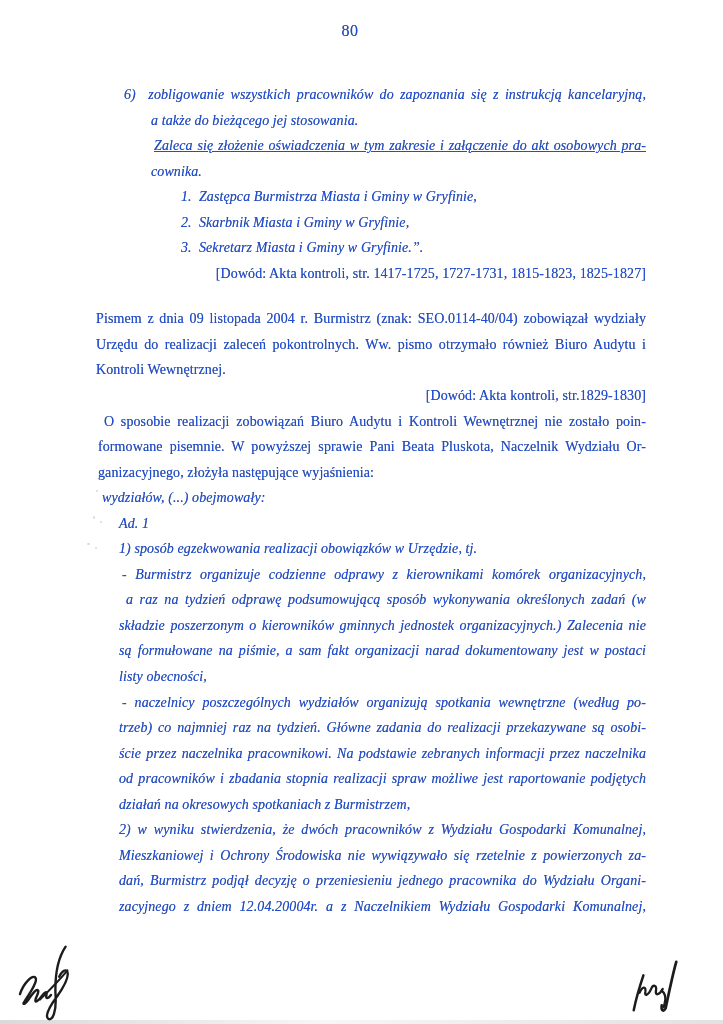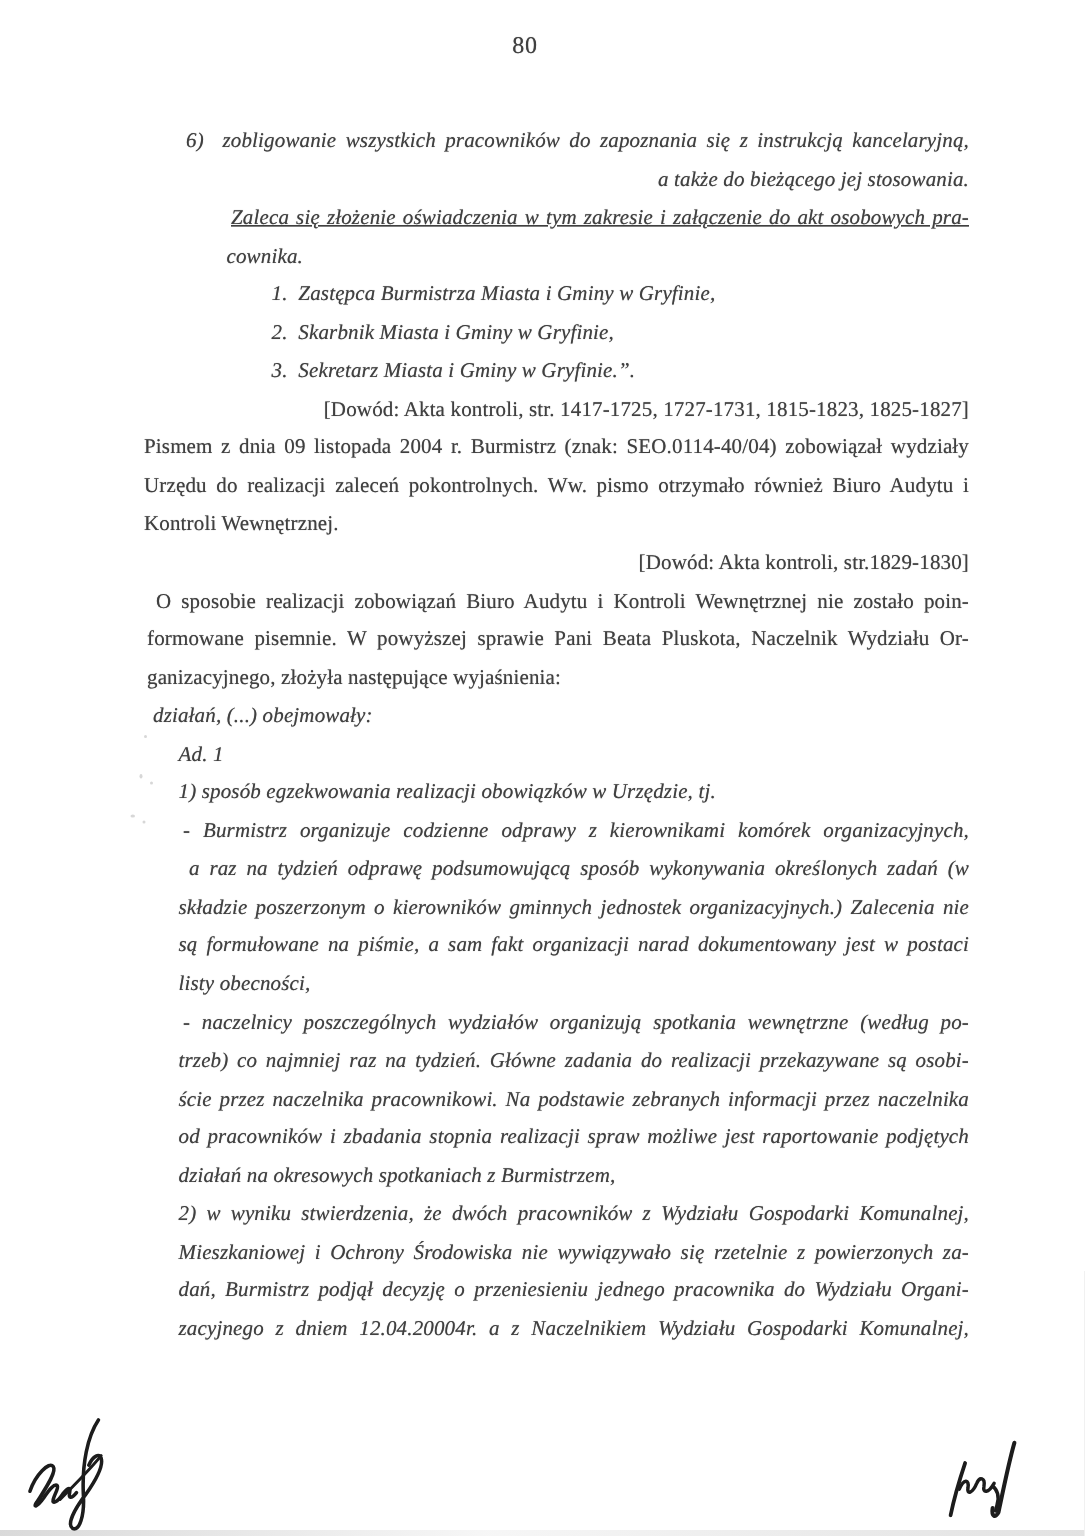--- a/index.html
+++ b/index.html
@@ -3,21 +3,21 @@
 <meta charset="utf-8">
 <style>
   html,body{margin:0;padding:0;background:#e8e8e8;}
   .page{
     position:relative;
     width:723px;height:1024px;
     margin:0 auto;
     background:#ffffff;
     overflow:hidden;
     font-family:"Liberation Serif", serif;
-    color:#404040;
+    color:#1d4ed8;
   }
   .page-number{
     position:absolute;
     left:330px;top:22px;width:40px;
     text-align:center;
     font-size:16px;
     letter-spacing:.5px;
     text-shadow:0 0 .5px rgba(20,20,20,.6);
   }
   .doc-lines{
@@ -47,35 +47,35 @@
 </style>
 </head>
 <body>
 
 <div class="page">
 
   <div class="page-number">80</div>
 
   <div class="doc-lines" id="doc-lines">
       <div class="line it just" style="padding-left: 28px;">6)&nbsp;&nbsp;zobligowanie wszystkich pracowników do zapoznania się z instrukcją kancelaryjną,</div>
-      <div class="line it" style="padding-left: 55px; text-align: right;">a także do bieżącego jej stosowania.</div>
+      <div class="line it" style="padding-left: 55px;">a także do bieżącego jej stosowania.</div>
       <div class="line it just" style="padding-left: 58px; text-decoration: underline;">Zaleca się złożenie oświadczenia w tym zakresie i załączenie do akt osobowych pra-</div>
       <div class="line it" style="padding-left: 55px;">cownika.</div>
       <div class="line it" style="padding-left: 85px;">1.&nbsp;&nbsp;Zastępca Burmistrza Miasta i Gminy w Gryfinie,</div>
       <div class="line it" style="padding-left: 85px;">2.&nbsp;&nbsp;Skarbnik Miasta i Gminy w Gryfinie,</div>
       <div class="line it" style="padding-left: 85px;">3.&nbsp;&nbsp;Sekretarz Miasta i Gminy w Gryfinie.”.</div>
       <div class="line right" style="padding-left: 0px;">[Dowód: Akta kontroli, str. 1417-1725, 1727-1731, 1815-1823, 1825-1827]</div>
-      <div class="line just" style="padding-left: 0px;">Pismem z dnia 09 listopada 2004 r. Burmistrz (znak: SEO.0114-40/04) zobowiązał wydziały</div>
+      <div class="line just" style="padding-left: 0px; margin-top: 20px;">Pismem z dnia 09 listopada 2004 r. Burmistrz (znak: SEO.0114-40/04) zobowiązał wydziały</div>
       <div class="line just" style="padding-left: 0px;">Urzędu do realizacji zaleceń pokontrolnych. Ww. pismo otrzymało również Biuro Audytu i</div>
       <div class="line" style="padding-left: 0px;">Kontroli Wewnętrznej.</div>
       <div class="line right" style="padding-left: 0px;">[Dowód: Akta kontroli, str.1829-1830]</div>
       <div class="line just" style="padding-left: 8px;">O sposobie realizacji zobowiązań Biuro Audytu i Kontroli Wewnętrznej nie zostało poin-</div>
       <div class="line just" style="padding-left: 2px;">formowane pisemnie. W powyższej sprawie Pani Beata Pluskota, Naczelnik Wydziału Or-</div>
       <div class="line" style="padding-left: 2px;">ganizacyjnego, złożyła następujące wyjaśnienia:</div>
-      <div class="line it" style="padding-left: 6px;">działań, (...) obejmowały:</div>
+      <div class="line it" style="padding-left: 6px;">wydziałów, (...) obejmowały:</div>
       <div class="line it" style="padding-left: 23px;">Ad. 1</div>
       <div class="line it" style="padding-left: 23px;">1) sposób egzekwowania realizacji obowiązków w Urzędzie, tj.</div>
       <div class="line it just" style="padding-left: 26px;">- Burmistrz organizuje codzienne odprawy z kierownikami komórek organizacyjnych,</div>
       <div class="line it just" style="padding-left: 30px;">a raz na tydzień odprawę podsumowującą sposób wykonywania określonych zadań (w</div>
       <div class="line it just" style="padding-left: 23px;">składzie poszerzonym o kierowników gminnych jednostek organizacyjnych.) Zalecenia nie</div>
       <div class="line it just" style="padding-left: 23px;">są formułowane na piśmie, a sam fakt organizacji narad dokumentowany jest w postaci</div>
       <div class="line it" style="padding-left: 23px;">listy obecności,</div>
       <div class="line it just" style="padding-left: 26px;">- naczelnicy poszczególnych wydziałów organizują spotkania wewnętrzne (według po-</div>
       <div class="line it just" style="padding-left: 23px;">trzeb) co najmniej raz na tydzień. Główne zadania do realizacji przekazywane są osobi-</div>
       <div class="line it just" style="padding-left: 23px;">ście przez naczelnika pracownikowi. Na podstawie zebranych informacji przez naczelnika</div>

